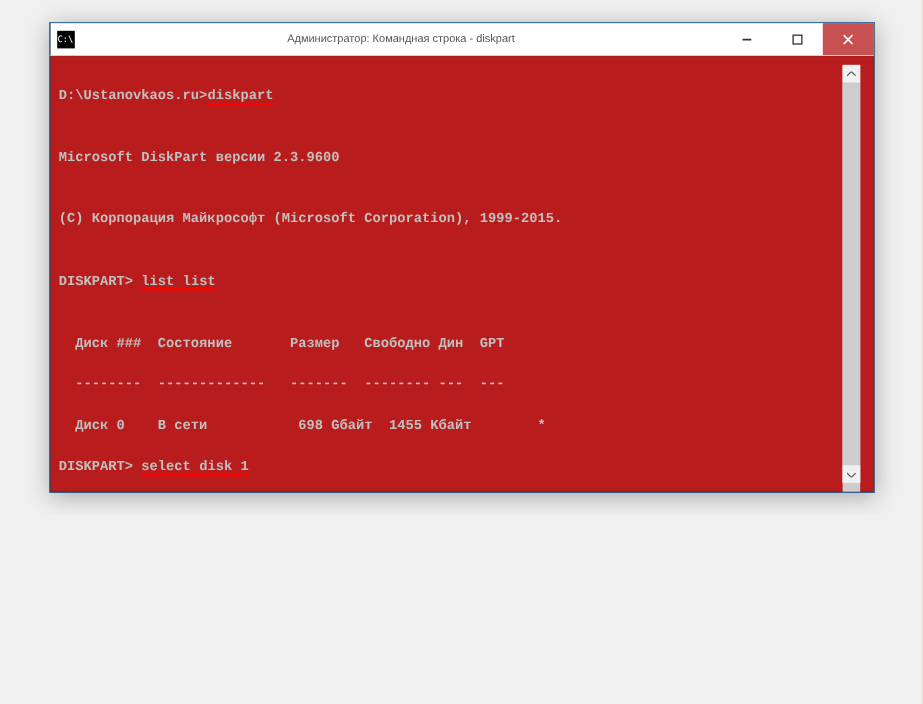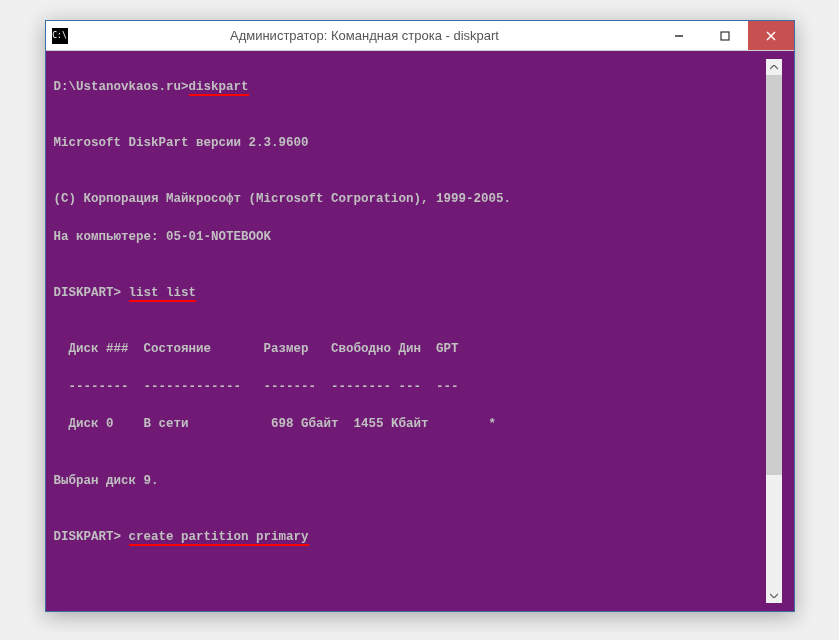--- a/index.html
+++ b/index.html
@@ -35,49 +35,49 @@
     }
     .titlebar-icon-inner {
       color: #fff;
       font-size: 8px;
       font-family: monospace;
     }
     .titlebar-title {
       flex: 1;
       text-align: center;
       color: #555;
-      font-size: 13px;
+      font-size: 10px;
     }
     .titlebar-controls {
       display: flex;
       height: 100%;
     }
     .titlebar-btn {
       width: 46px;
       height: 100%;
       display: flex;
       align-items: center;
       justify-content: center;
       font-size: 14px;
       color: #333;
       cursor: pointer;
     }
     .titlebar-btn.close {
       background: #c75050;
       color: #fff;
     }
     .terminal {
-      background: #701a75;
+      background: #b91c1c;
       padding: 8px 12px 8px 8px;
       font-family: 'Consolas', 'Courier New', monospace;
       font-size: 12.5px;
       line-height: 1.5;
       color: #c0c0c0;
       position: relative;
-      height: 560px;
+      height: 396px;
       overflow: hidden;
       display: flex;
       gap: 28px;
     }
     .terminal-content {
       flex: 1;
       white-space: pre;
       font-weight: bold;
     }
     .scrollbar {
@@ -144,28 +144,28 @@
       </div>
     </div>
   </div>
 
   <div class="terminal">
     <div class="terminal-content">
 <span class="line"><span>D:\Ustanovkaos.ru&gt;</span><span class="underline-red">diskpart</span></span>
 <span class="blank"></span>
 <span class="line">Microsoft DiskPart версии 2.3.9600</span>
 <span class="blank"></span>
-<span class="line">(C) Корпорация Майкрософт (Microsoft Corporation), 1999-2005.</span>
-<span class="line">На компьютере: 05-01-NOTEBOOK</span>
+<span class="line">(C) Корпорация Майкрософт (Microsoft Corporation), 1999-2015.</span>
 <span class="blank"></span>
 <span class="line"><span>DISKPART&gt; </span><span class="underline-red">list list</span></span>
 <span class="blank"></span>
 <span class="line">  Диск ###  Состояние       Размер   Свободно Дин  GPT</span>
 <span class="line">  --------  -------------   -------  -------- ---  ---</span>
 <span class="line">  Диск 0    В сети           698 Gбайт  1455 Kбайт        *</span>
+<span class="line"><span>DISKPART&gt; </span><span class="underline-red">select disk 1</span></span>
 <span class="blank"></span>
 <span class="line">Выбран диск 9.</span>
 <span class="blank"></span>
 <span class="line"><span>DISKPART&gt; </span><span class="underline-red">create partition primary</span></span>
 <span class="blank"></span>
 
 <span class="blank"></span>
 
 <span class="blank"></span>
 

